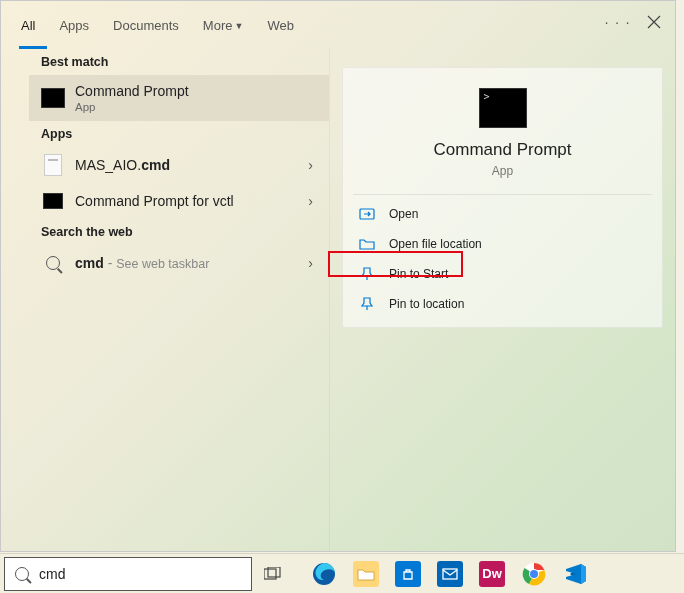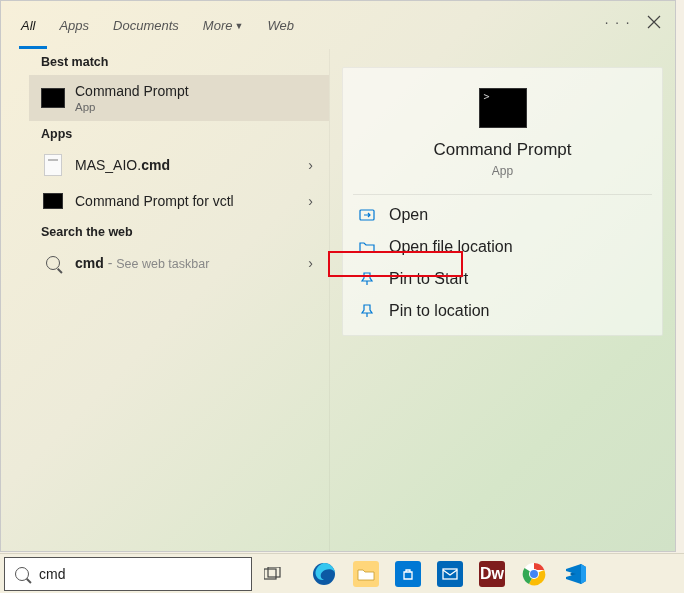--- a/index.html
+++ b/index.html
@@ -1,19 +1,19 @@
 <!DOCTYPE html>
 <html><head>
 <meta charset="utf-8">
 <style>
   * { box-sizing: border-box; margin: 0; padding: 0; font-family: 'Segoe UI', Tahoma, sans-serif; }
   body { width: 684px; height: 593px; background: #f5f0e5; overflow: hidden; position: relative; }
   .search-panel { position: absolute; top: 0; left: 0; width: 676px; height: 552px; background: linear-gradient(135deg,#f7f0da 0%,#edebd9 40%,#d6e6c9 80%,#d1e2c7 100%); border: 1px solid #c9c9c9; }
   .tabs { height: 48px; display: flex; align-items: center; padding: 0 8px; position: relative; }
-  .tab { font-size: 13px; color: #555; padding: 14px 12px; cursor: pointer; font-style: italic; }
+  .tab { font-size: 13px; color: #555; padding: 14px 12px; cursor: pointer; }
   .tab.active { color: #1a1a1a; font-weight: 400; }
   .tab-underline { position: absolute; bottom: 0; left: 18px; width: 28px; height: 3px; background: #0078d4; }
   .more-arrow { font-size: 9px; margin-left: 2px; vertical-align: middle; }
   .top-right { position: absolute; right: 10px; top: 10px; display: flex; gap: 12px; align-items: center; }
   .dots { color: #555; letter-spacing: 1px; font-size: 14px; }
   .close-x { width: 22px; height: 22px; display: flex; align-items: center; justify-content: center; color: #333; }
   .body { display: flex; height: calc(100% - 48px); padding-left: 28px; }
   .left { width: 300px; display: flex; flex-direction: column; }
   .section-header { font-size: 12.5px; font-weight: 600; color: #222; padding: 6px 12px 6px 12px; }
   .result-row { display: flex; align-items: center; padding: 6px 10px; position: relative; cursor: pointer; }
@@ -31,21 +31,21 @@
   .dash { color: #888; }
   .sub-hint { color: #888; font-size: 12.5px; }
   .right { flex: 1; border-left: 1px solid rgba(0,0,0,0.04); padding-top: 12px; }
   .preview-card { margin: 6px 12px 0 12px; background: rgba(255,255,255,0.55); border: 1px solid rgba(0,0,0,0.06); border-radius: 2px; padding-bottom: 8px; }
   .preview-top { display: flex; flex-direction: column; align-items: center; padding: 20px 10px 16px; }
   .preview-icon { width: 48px; height: 40px; background: #000; border: 1px solid #333; position: relative; }
   .preview-icon:after { content: '>'; color: #ccc; font-size: 10px; position: absolute; left: 4px; top: 2px; font-family: monospace; }
   .preview-title { font-size: 17px; color: #222; margin-top: 12px; }
   .preview-sub { font-size: 12px; color: #777; margin-top: 4px; }
   .divider { height: 1px; background: rgba(0,0,0,0.08); margin: 0 10px 4px; }
-  .action-row { display: flex; align-items: center; padding: 7px 14px; font-size: 16px; color: #222; cursor: pointer; text-align: right; }
+  .action-row { display: flex; align-items: center; padding: 7px 14px; font-size: 12px; color: #222; cursor: pointer; text-align: right; }
   .action-row .aicon { width: 20px; height: 16px; display: flex; align-items: center; justify-content: center; color: #0078d4; margin-right: 12px; }
   .highlight { position: absolute; border: 2.5px solid #e30613; pointer-events: none; }
   .hl-run { left: 327px; top: 250px; width: 135px; height: 26px; }
   .taskbar { position: absolute; left: 0; bottom: 0; width: 684px; height: 40px; background: #f3efdf; display: flex; align-items: center; border-top: 1px solid #d8d4c3; }
   .search-box { margin-left: 4px; width: 248px; height: 34px; background: #fff; border: 1px solid #555; display: flex; align-items: center; padding: 0 10px; }
   .search-box .search-icon-s { margin-right: 10px; }
   .search-input { border: none; outline: none; font-size: 14px; flex: 1; color: #222; background: transparent; }
   .task-view { width: 42px; height: 40px; display: flex; align-items: center; justify-content: center; color: #444; }
   .tv-svg { width: 18px; height: 14px; }
   .app-icons { display: flex; align-items: center; gap: 2px; margin-left: 10px; }
@@ -202,21 +202,21 @@
       </div>
     <div class="appicon">
         <div class="sq" style="background:#0067b8">
           <svg width="16" height="12" viewBox="0 0 16 12">
             <rect x="1" y="1" width="14" height="10" fill="none" stroke="#fff" stroke-width="1.3"></rect>
             <path d="M1 2 L8 7 L15 2" fill="none" stroke="#fff" stroke-width="1.3"></path>
           </svg>
         </div>
       </div>
     <div class="appicon">
-        <div class="sq" style="background:#7f1d1d;font-size:16px">Dw</div>
+        <div class="sq" style="background:#be185d;font-size:13px">Dw</div>
       </div>
     <div class="appicon">
         <svg width="26" height="26" viewBox="0 0 26 26">
           <circle cx="13" cy="13" r="11" fill="#fff"></circle>
           <path d="M13 2 A11 11 0 0 1 23.3 9 L13 9 Z" fill="#ea4335"></path>
           <path d="M23.3 9 A11 11 0 0 1 8 23 L13 13 Z" fill="#fbbc05"></path>
           <path d="M8 23 A11 11 0 0 1 3.5 7 L13 13 Z" fill="#34a853"></path>
           <circle cx="13" cy="13" r="5" fill="#fff"></circle>
           <circle cx="13" cy="13" r="4" fill="#4285f4"></circle>
         </svg>

